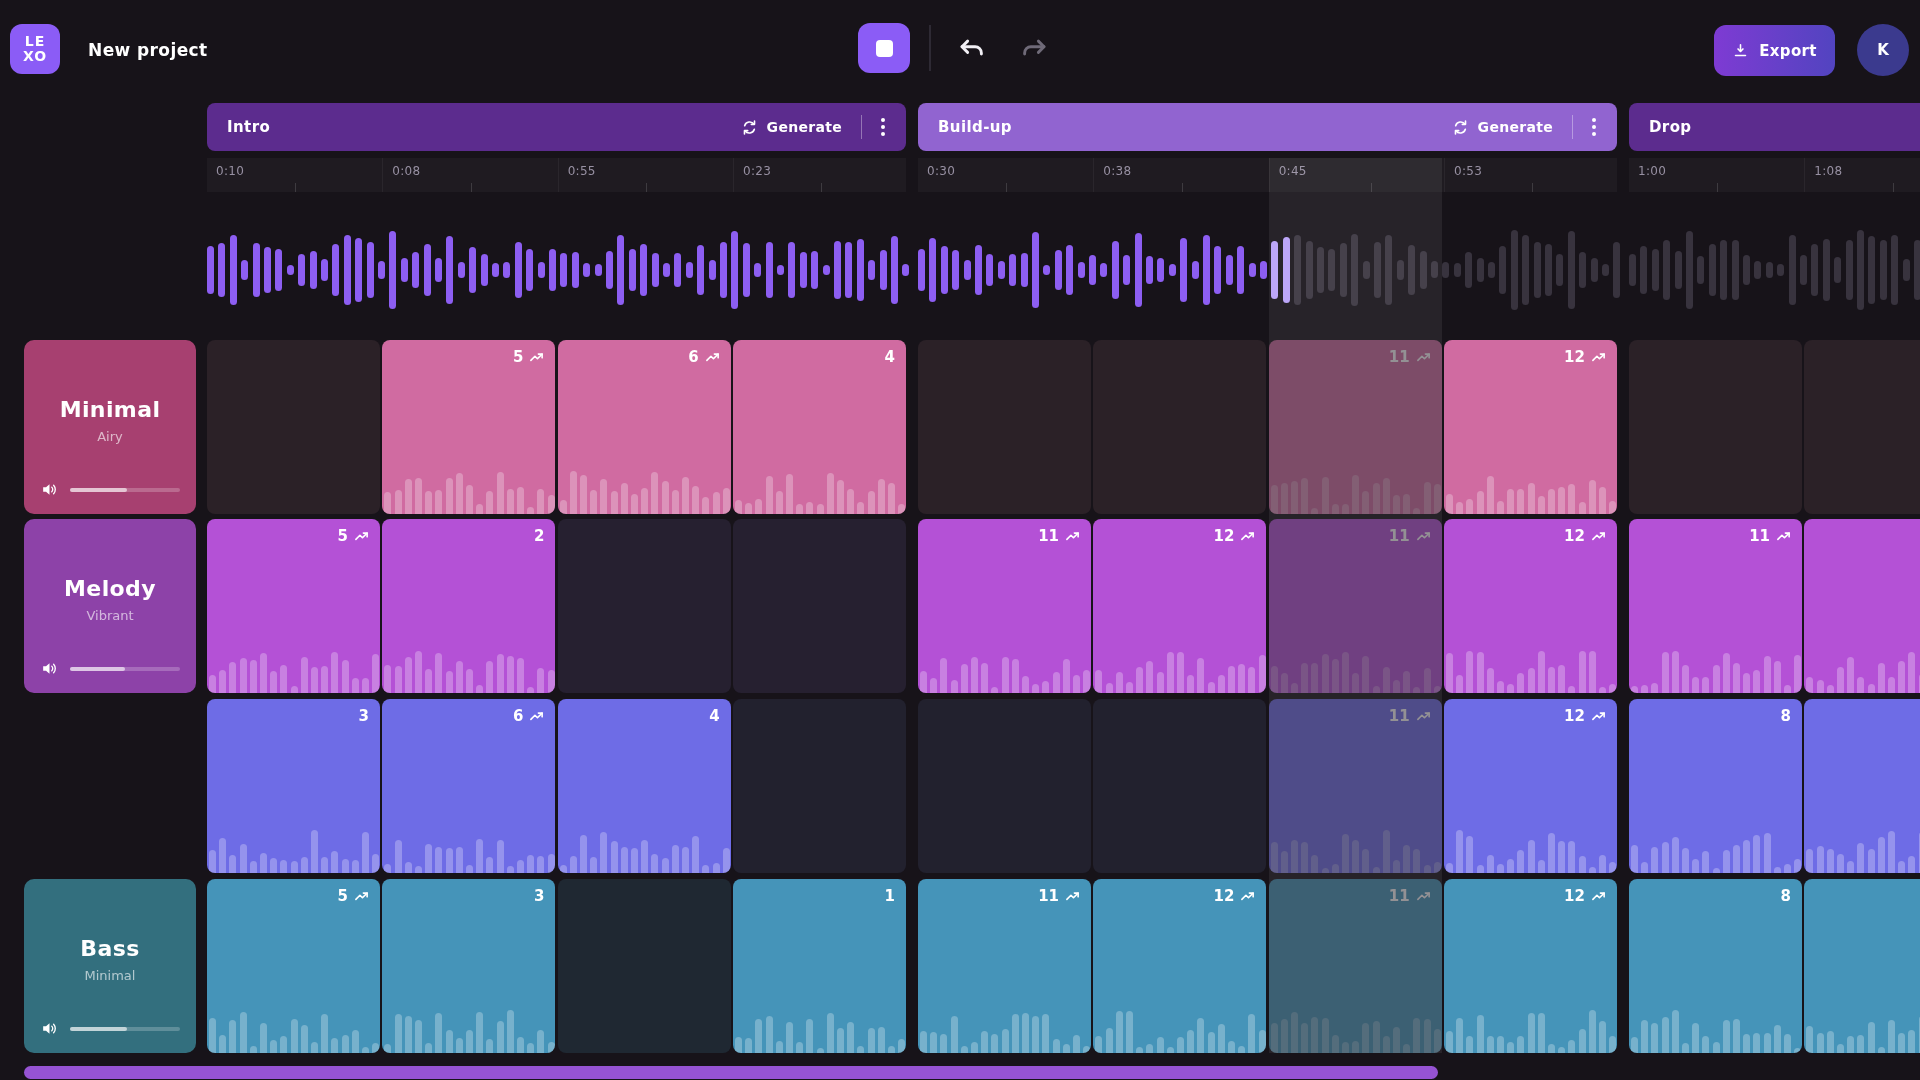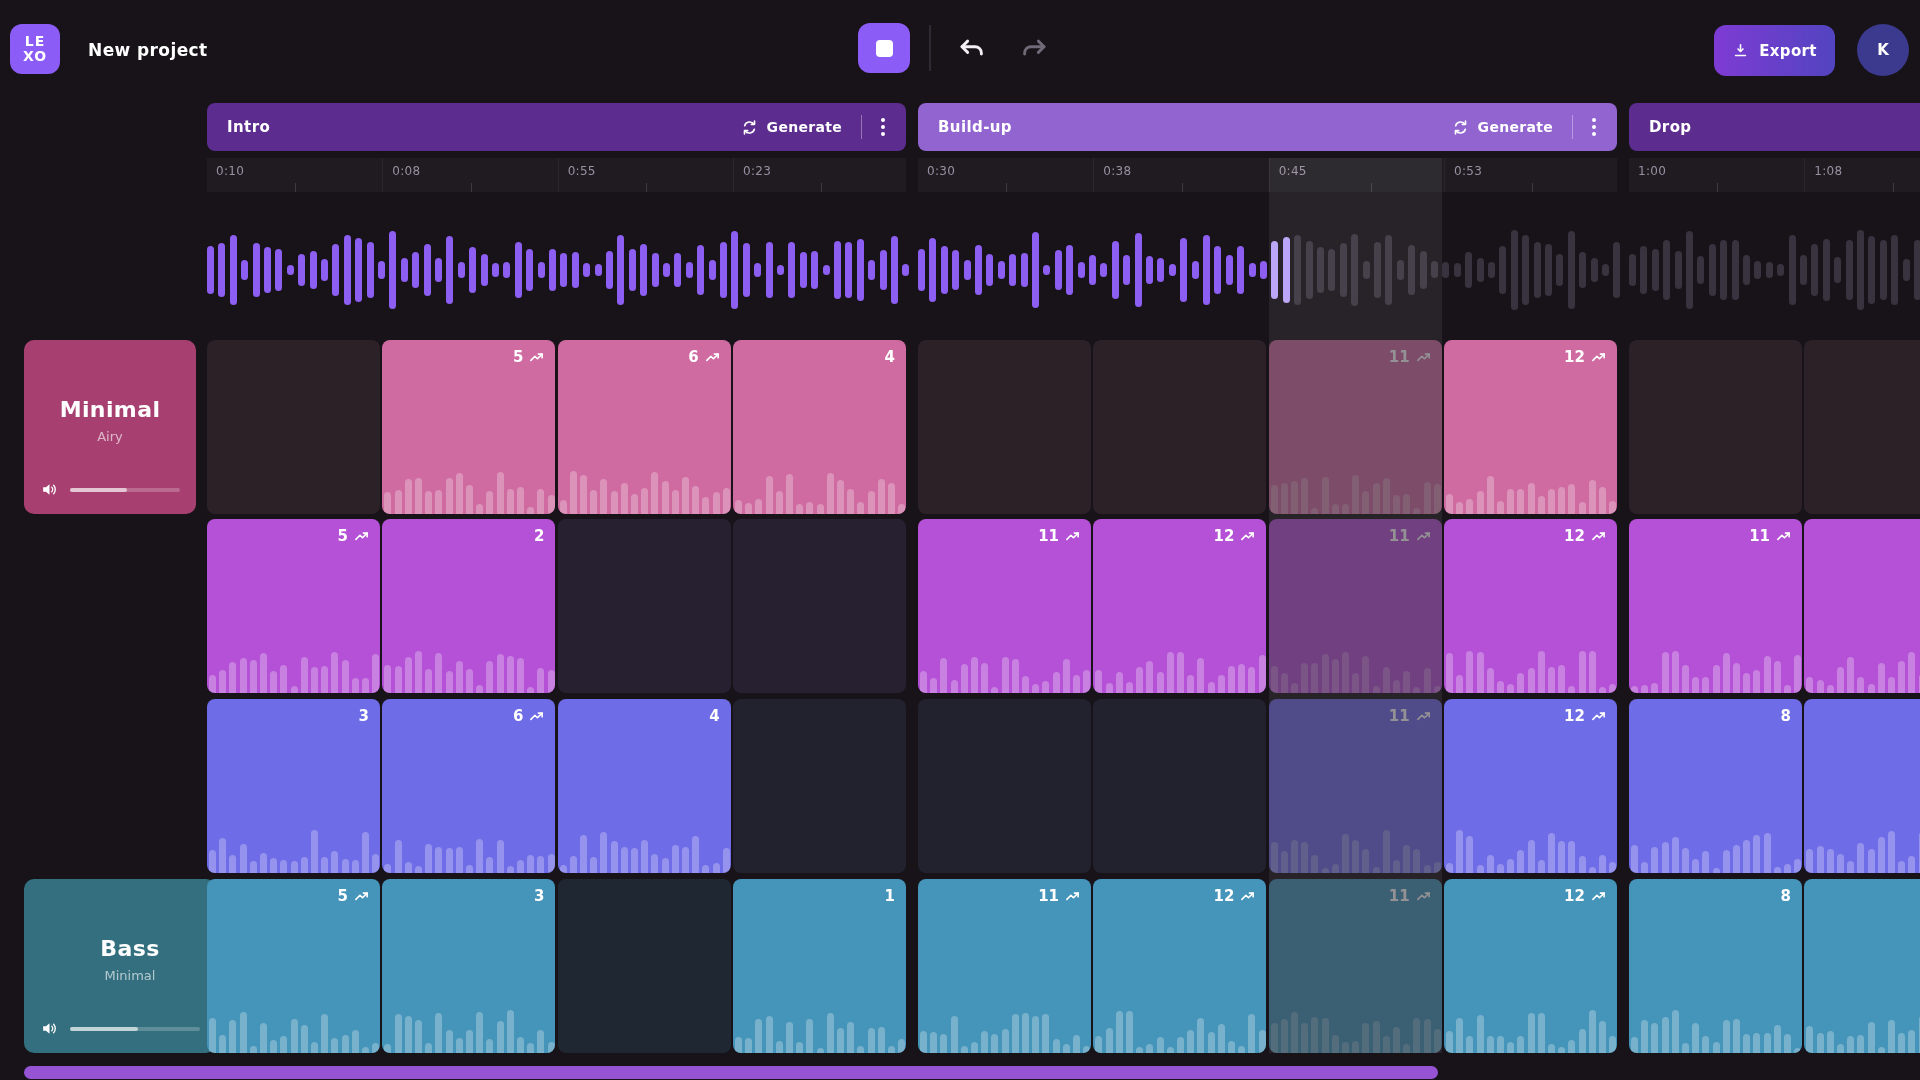--- a/index.html
+++ b/index.html
@@ -464,20 +464,35 @@
         <div class="mbar" style="left: 114.2px; height: 26.7842px;"></div>
         <div class="mbar" style="left: 124.4px; height: 29.907px;"></div>
         <div class="mbar" style="left: 134.6px; height: 12.2943px;"></div>
         <div class="mbar" style="left: 144.8px; height: 34.4329px;"></div>
         <div class="mbar" style="left: 155px; height: 26.7284px;"></div>
         <div class="mbar" style="left: 165.2px; height: 13.3874px;"></div>
       </div>
     </div>
     <div class="cell" style="left: 1615px; top: 340px; background: rgb(43, 33, 39);"></div>
     <div class="cell" style="left: 1790.33px; top: 340px; background: rgb(43, 33, 39);"></div>
+    <div class="track-card" style="top: 519px; background: rgb(141, 66, 168);">
+      <div class="track-title">Melody</div>
+      <div class="track-style">Vibrant</div>
+      <div class="vol">
+        <span style="display: flex;">
+          <svg viewBox="0 0 24 24" width="19" height="19">
+            <path d="M4 9.2v5.6h3.6L12 18.6V5.4L7.6 9.2H4z" fill="#fff"></path>
+            <path d="M14.8 9a4.2 4.2 0 0 1 0 6M17.2 6.6a8 8 0 0 1 0 10.8" stroke="#fff" stroke-width="1.7" fill="none" stroke-linecap="round"></path>
+          </svg>
+        </span>
+        <div class="vol-slider">
+          <div class="vol-fill" style="width: 50%;"></div>
+        </div>
+      </div>
+    </div>
     <div class="cell clip" style="left: 193px; top: 519px; background: rgb(180, 81, 214);">
       <div class="badge">
         <span>5</span>
         <svg viewBox="0 0 24 24" width="15" height="15" fill="none" stroke="#fff" stroke-width="2.6" stroke-linecap="round" stroke-linejoin="round">
           <polyline points="3 16.5 9.5 10 13.5 14 21 6.5"></polyline>
           <polyline points="15 6.5 21 6.5 21 12.5"></polyline>
         </svg>
       </div>
       <div class="mini">
         <div class="mbar" style="left: 2px; height: 18.2848px;"></div>
@@ -851,21 +866,21 @@
         <div class="mbar" style="left: 53px; height: 29.9183px;"></div>
         <div class="mbar" style="left: 63.2px; height: 23.626px;"></div>
         <div class="mbar" style="left: 73.4px; height: 36.2413px;"></div>
         <div class="mbar" style="left: 83.6px; height: 42.4447px;"></div>
         <div class="mbar" style="left: 93.8px; height: 12.3048px;"></div>
         <div class="mbar" style="left: 104px; height: 16.7021px;"></div>
         <div class="mbar" style="left: 114.2px; height: 41.4506px;"></div>
         <div class="mbar" style="left: 124.4px; height: 40.087px;"></div>
       </div>
     </div>
-    <div class="track-card" style="top: 879px; background: rgb(51, 111, 126); padding-left: 20px;">
+    <div class="track-card" style="top: 879px; background: rgb(51, 111, 126);">
       <div class="track-title">Bass</div>
       <div class="track-style">Minimal</div>
       <div class="vol">
         <span style="display: flex;">
           <svg viewBox="0 0 24 24" width="19" height="19">
             <path d="M4 9.2v5.6h3.6L12 18.6V5.4L7.6 9.2H4z" fill="#fff"></path>
             <path d="M14.8 9a4.2 4.2 0 0 1 0 6M17.2 6.6a8 8 0 0 1 0 10.8" stroke="#fff" stroke-width="1.7" fill="none" stroke-linecap="round"></path>
           </svg>
         </span>
         <div class="vol-slider">

